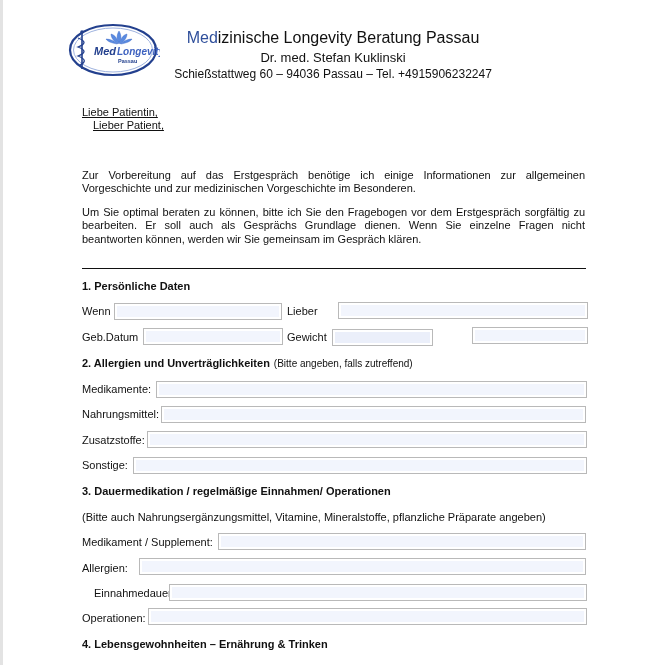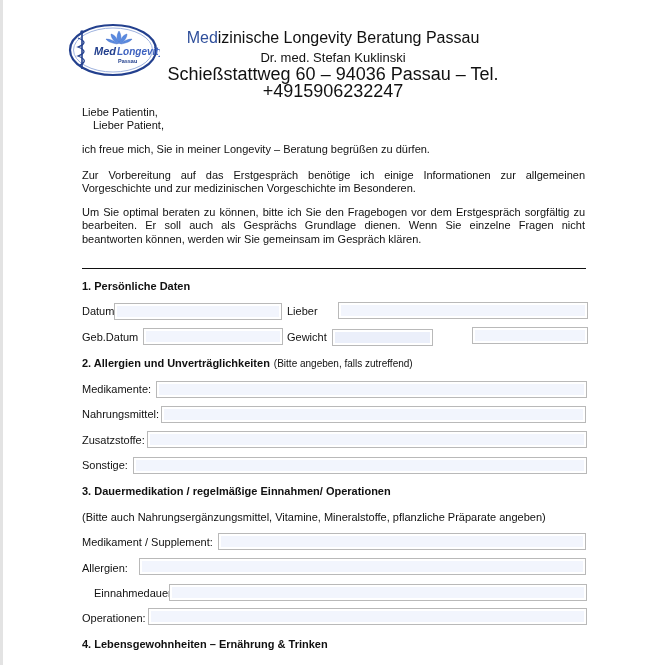--- a/index.html
+++ b/index.html
@@ -11,23 +11,23 @@
       position: relative;
     }
     .left-strip { position: absolute; left: 0; top: 0; width: 3px; height: 665px; background: #e3e3e3; }
     .page { position: absolute; left: 3px; top: 0; width: 662px; height: 665px; background: #fff; }
 
     .logo { position: absolute; left: 65px; top: 22px; width: 92px; height: 56px; }
     .header { position: absolute; left: 140px; top: 28px; width: 380px; text-align: center; }
     .header .title { font-size: 16px; line-height: 20px; color: #111; }
     .header .title .accent { color: #2f4f9b; }
     .header .sub { font-size: 13px; line-height: 17px; margin-top: 1px; }
-    .header .addr { font-size: 18px; line-height: 17px; }
+    .header .addr { font-size: 12px; line-height: 17px; }
 
-    .abs { position: absolute; font-size: 11px; line-height: 13px; }
+    .abs { position: absolute; font-size: 11px; line-height: 13px; text-decoration: underline; }
     .para { position: absolute; left: 81px; width: 503px; font-size: 11px; line-height: 13.3px; text-align: justify; }
     .rule { position: absolute; left: 81px; top: 268px; width: 504px; height: 1px; background: #111; }
 
     .section { position: absolute; left: 81px; font-size: 11px; font-weight: bold; line-height: 13px; }
     .section .note { font-weight: normal; font-size: 10px; margin-left: 4px; }
     .label { position: absolute; font-size: 11px; line-height: 13px; white-space: nowrap; }
     .field {
       position: absolute; height: 17px; box-sizing: border-box;
       border: 1px solid #b9b9b9; background: #ffffff; padding: 2px;
     }
@@ -64,29 +64,28 @@
   </div>
 
   <div class="header">
     <div class="title"><span class="accent">Med</span><span>izinische Longevity Beratung Passau</span></div>
     <div class="sub">Dr. med. Stefan Kuklinski</div>
     <div class="addr">Schießstattweg 60 – 94036 Passau – Tel. +4915906232247</div>
   </div>
 
   <div class="abs" style="left:79px; top:106px;">Liebe Patientin,</div>
   <div class="abs" style="left:90px; top:119px;">Lieber Patient,</div>
-  <div class="para" style="left:79px; top:143px;">ich freue mich, Sie in meiner Longevity – Beratung begrüßen zu dürfen.</div>
   <div class="para" style="left:79px; top:169px;">Zur Vorbereitung auf das Erstgespräch benötige ich einige Informationen zur allgemeinen Vorgeschichte und zur medizinischen Vorgeschichte im Besonderen.</div>
   <div class="para" style="left:79px; top:206px;">Um Sie optimal beraten zu können, bitte ich Sie den Fragebogen vor dem Erstgespräch sorgfältig zu bearbeiten. Er soll auch als Gesprächs Grundlage dienen. Wenn Sie einzelne Fragen nicht beantworten können, werden wir Sie gemeinsam im Gespräch klären.</div>
 
   <div class="rule" style="left:79px;"></div>
 
   <div class="section" style="left:79px; top:280px;">1. Persönliche Daten</div>
 
-  <div class="label" style="left:79px; top:305px;">Datum</div>
+  <div class="label" style="left:79px; top:305px;">Wenn</div>
   <div class="field" style="left:111px; top:303px; width:168px;">
       <div class="fill"></div>
     </div>
   <div class="label" style="left:284px; top:305px;">Lieber</div>
   <div class="field" style="left:335px; top:302px; width:250px;">
       <div class="fill"></div>
     </div>
 
   <div class="label" style="left:79px; top:331px;">Geb.Datum</div>
   <div class="field" style="left:140px; top:328px; width:140px;">

